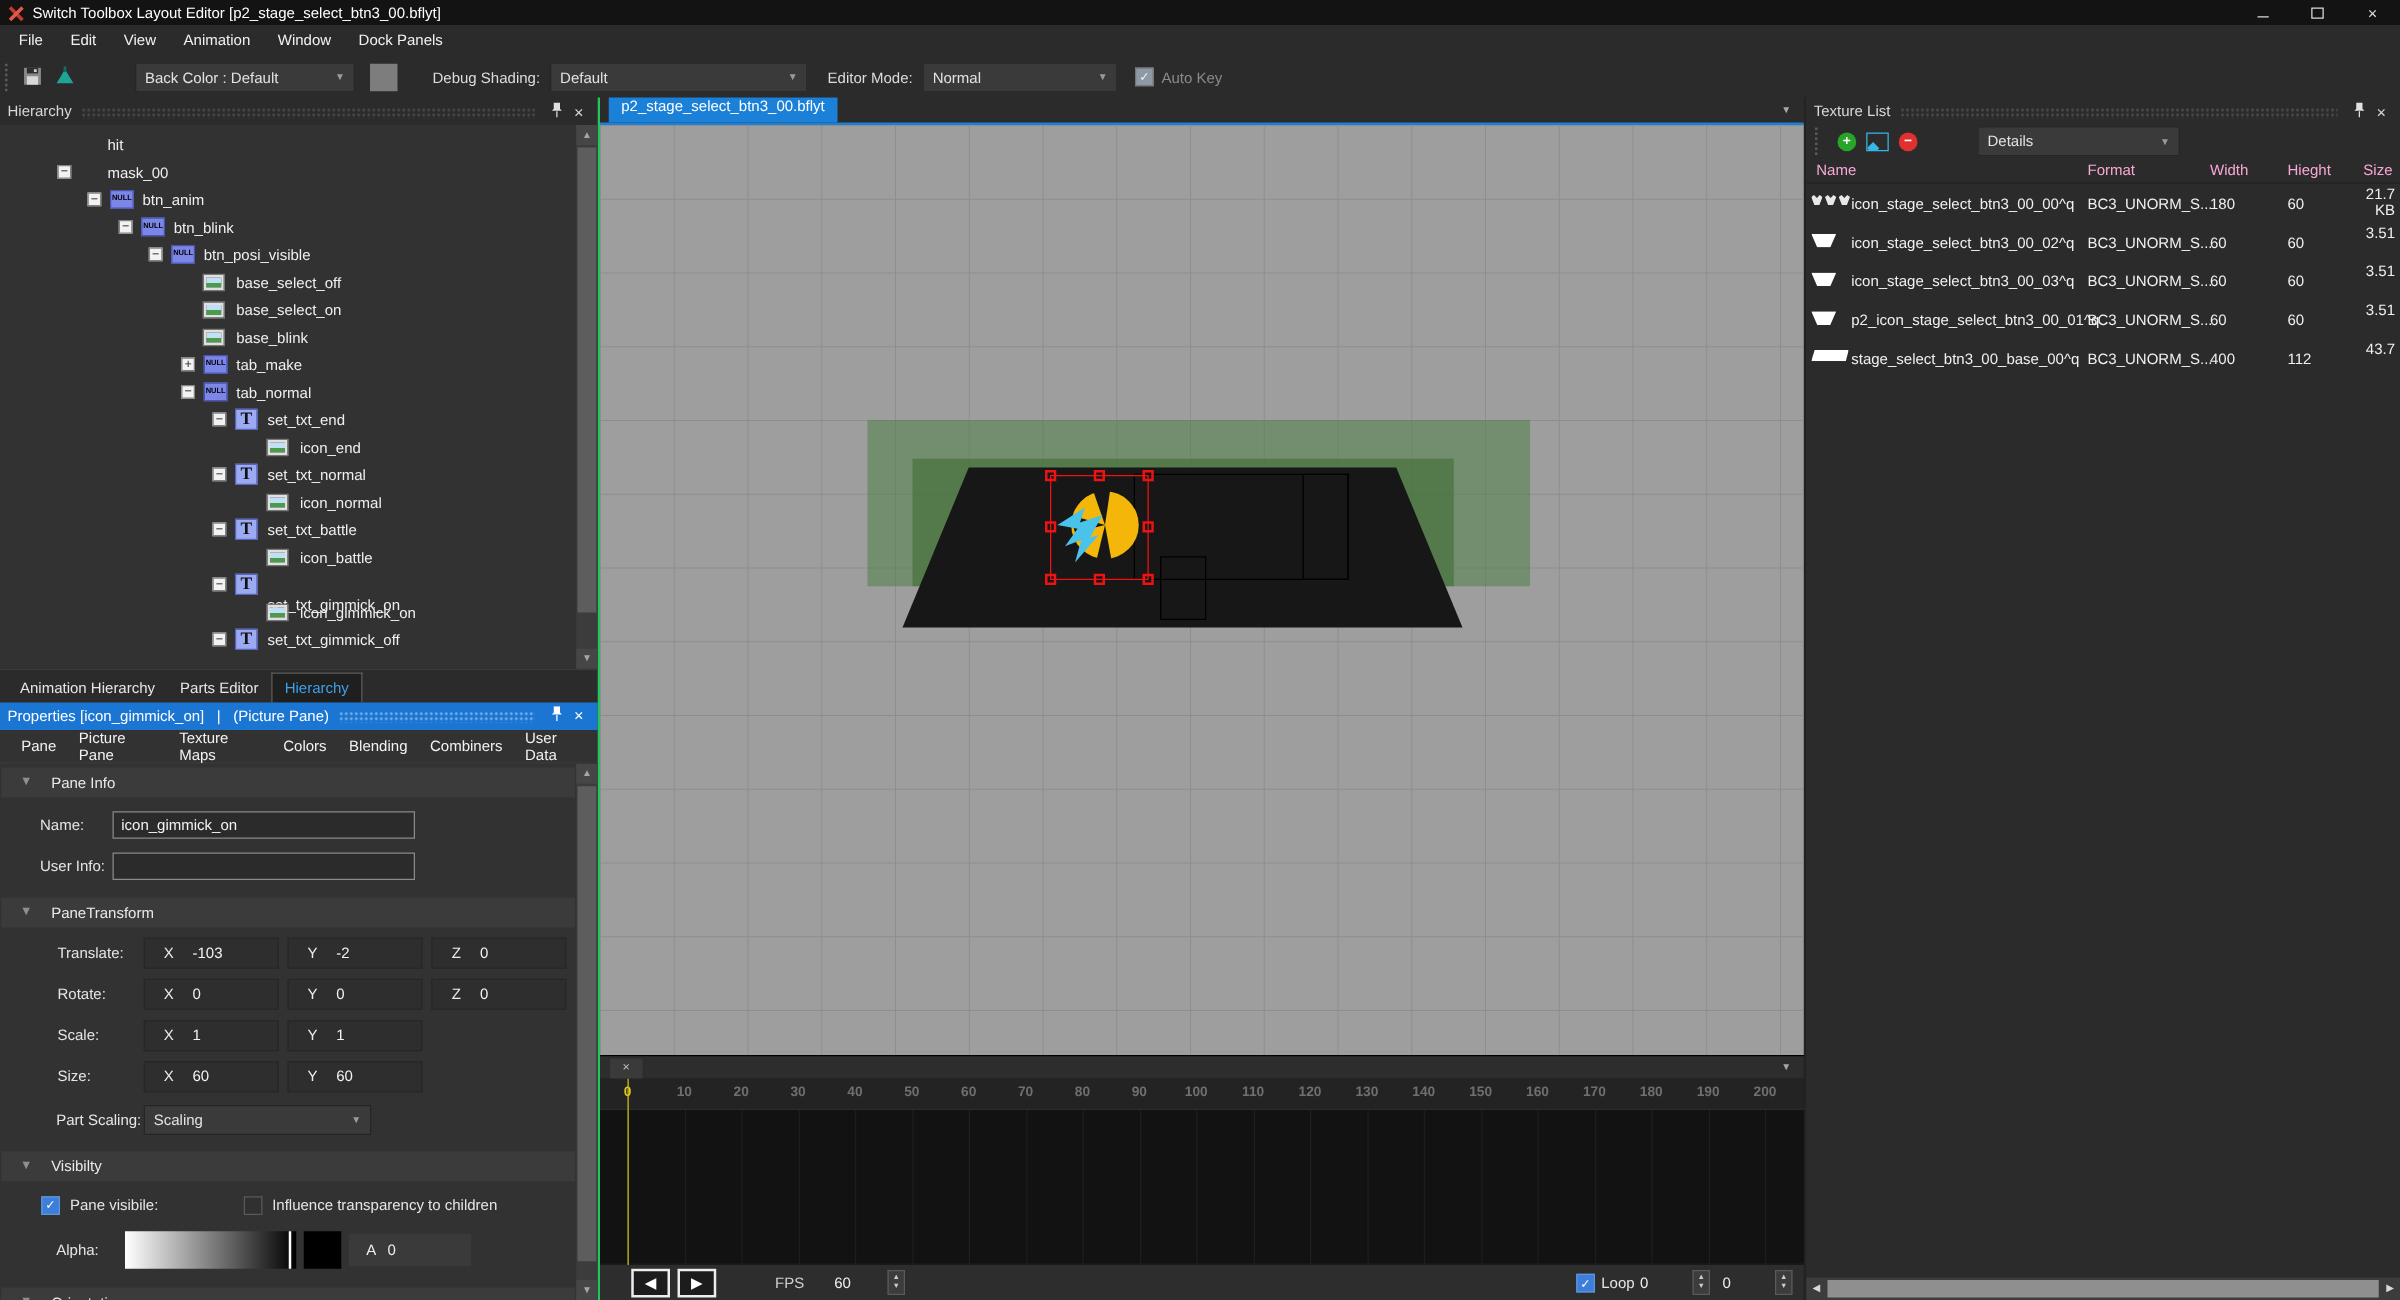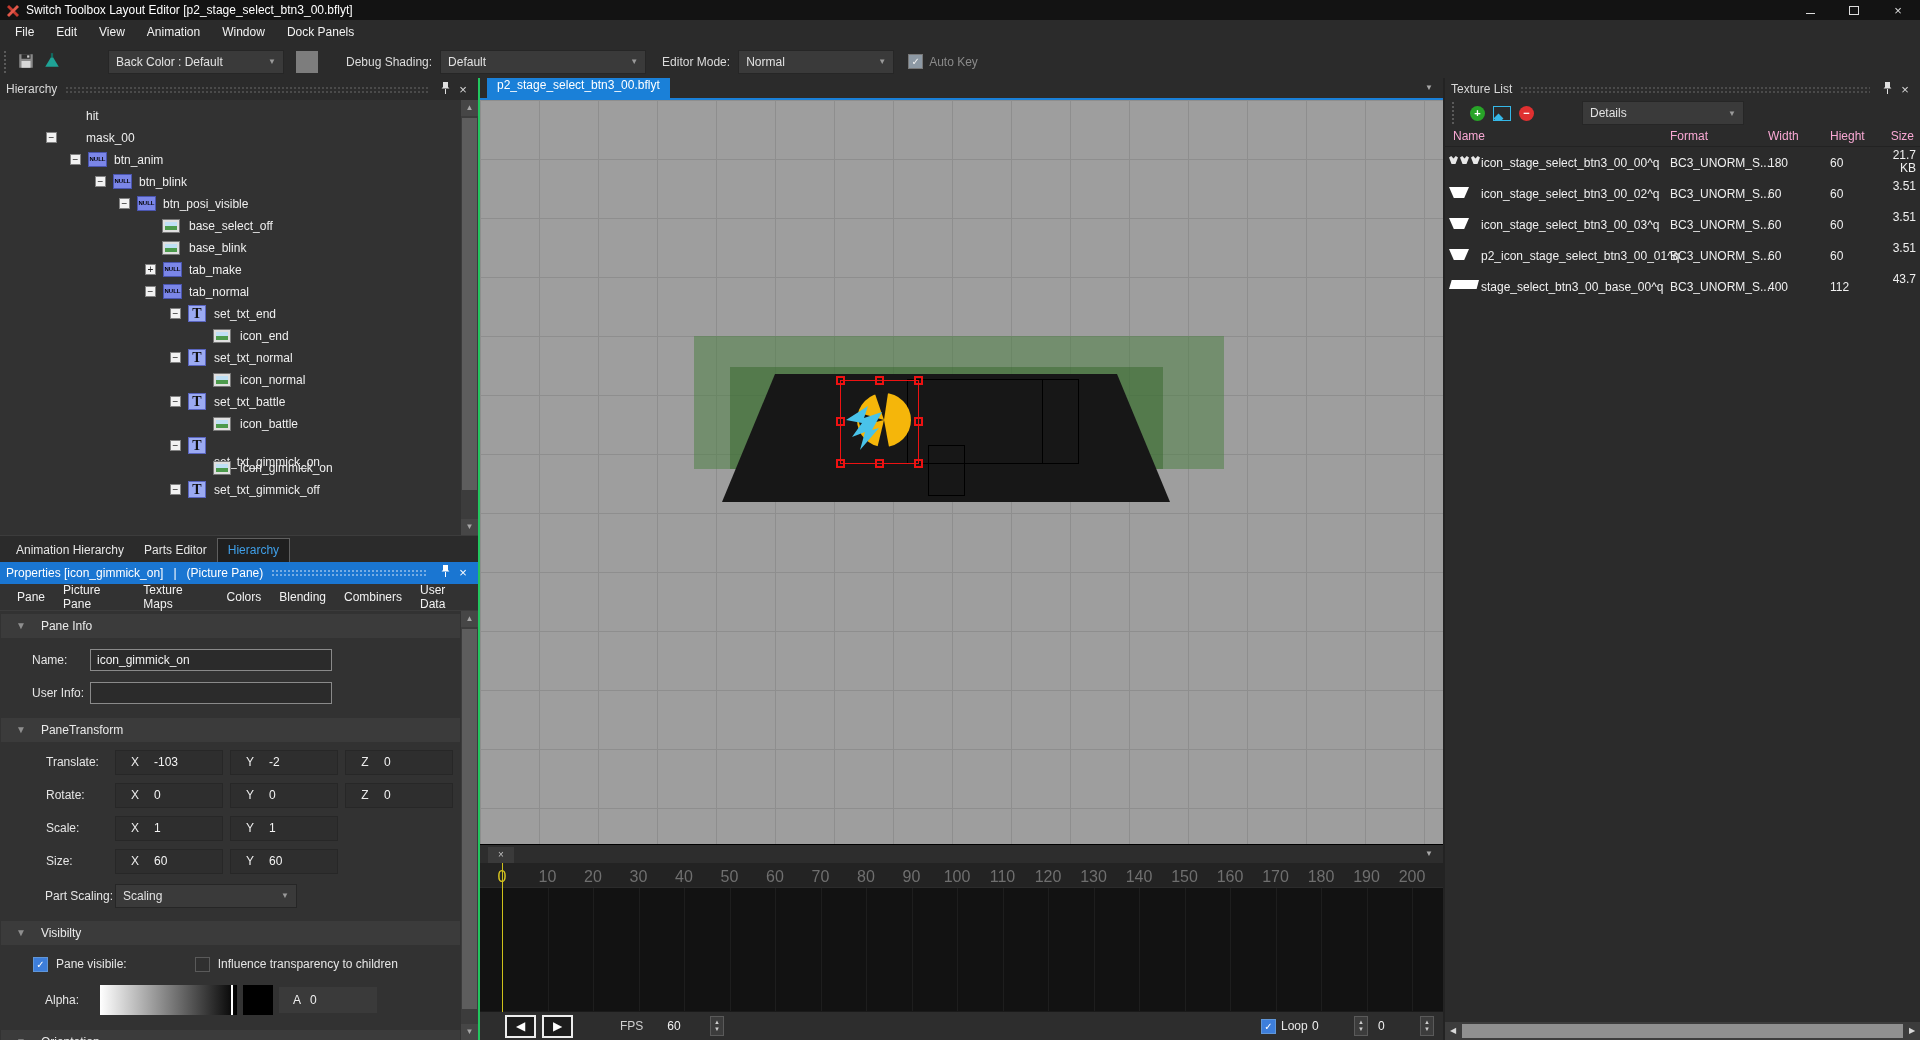--- a/index.html
+++ b/index.html
@@ -137,21 +137,21 @@
   .h-sw{left:-5px;bottom:-5px;} .h-s{left:calc(50% - 5px);bottom:-5px;} .h-se{right:-5px;bottom:-5px;}
   .smash-icon{position:absolute;left:364px;top:290px;}
 
   
   .timeline{height:195px;display:flex;flex-direction:column;background:#141414;position:relative;
             border-top:1px solid #000;}
   .tl-tabstrip{height:18px;background:#2d2d2d;position:relative;}
   .tl-tab{position:absolute;left:8px;top:2px;width:26px;height:16px;background:#3a3a3a;color:#c0c0c0;
           text-align:center;font-size:10px;line-height:15px;}
   .tl-ruler{height:24px;background:#232323;position:relative;border-bottom:1px solid #2b2b2b;}
-  .tick-num{position:absolute;top:5px;transform:translateX(-50%);color:#6f6f6f;font-size:16px;}
+  .tick-num{position:absolute;top:5px;transform:translateX(-50%);color:#6f6f6f;font-size:11px;font-weight:bold;}
   .tick-num.active{color:#d8c520;}
   .tl-track{flex:1;position:relative;background:#121212;overflow:hidden;}
   .tl-vline{position:absolute;top:0;bottom:0;width:1px;background:#1e1e1e;}
   .playhead{position:absolute;top:18px;bottom:28px;left:22px;width:1px;background:#cfc11a;z-index:3;}
   .tl-controls{height:28px;background:#2d2d2d;position:relative;display:flex;align-items:center;
                border-top:1px solid #1a1a1a;}
   .play-btn{width:31px;height:23px;background:#1c1c1c;border:2px solid #ededed;display:flex;
             align-items:center;justify-content:center;color:#fff;font-size:12px;box-sizing:border-box;}
   .play-btn.first{margin-left:25px;} .play-btn+.play-btn{margin-left:6px;}
   .fps-label{margin-left:47px;color:#cfcfcf;}
@@ -313,20 +313,24 @@
             <span class="expander" style="left: 119px;">−</span>
             <span class="ticon null" style="left: 137px;">NULL</span>
             <span class="tlabel" style="left: 163px;">btn_posi_visible</span>
           </div>
           <div class="trow">
             <span class="ticon pic" style="left: 163px;"></span>
             <span class="tlabel" style="left: 189px;">base_select_off</span>
           </div>
           <div class="trow">
             <span class="ticon pic" style="left: 163px;"></span>
+            <span class="tlabel" style="left: 189px;">base_select_on</span>
+          </div>
+          <div class="trow">
+            <span class="ticon pic" style="left: 163px;"></span>
             <span class="tlabel" style="left: 189px;">base_blink</span>
           </div>
           <div class="trow">
             <span class="expander" style="left: 145px;">+</span>
             <span class="ticon null" style="left: 163px;">NULL</span>
             <span class="tlabel" style="left: 189px;">tab_make</span>
           </div>
           <div class="trow">
             <span class="expander" style="left: 145px;">−</span>
             <span class="ticon null" style="left: 163px;">NULL</span>

